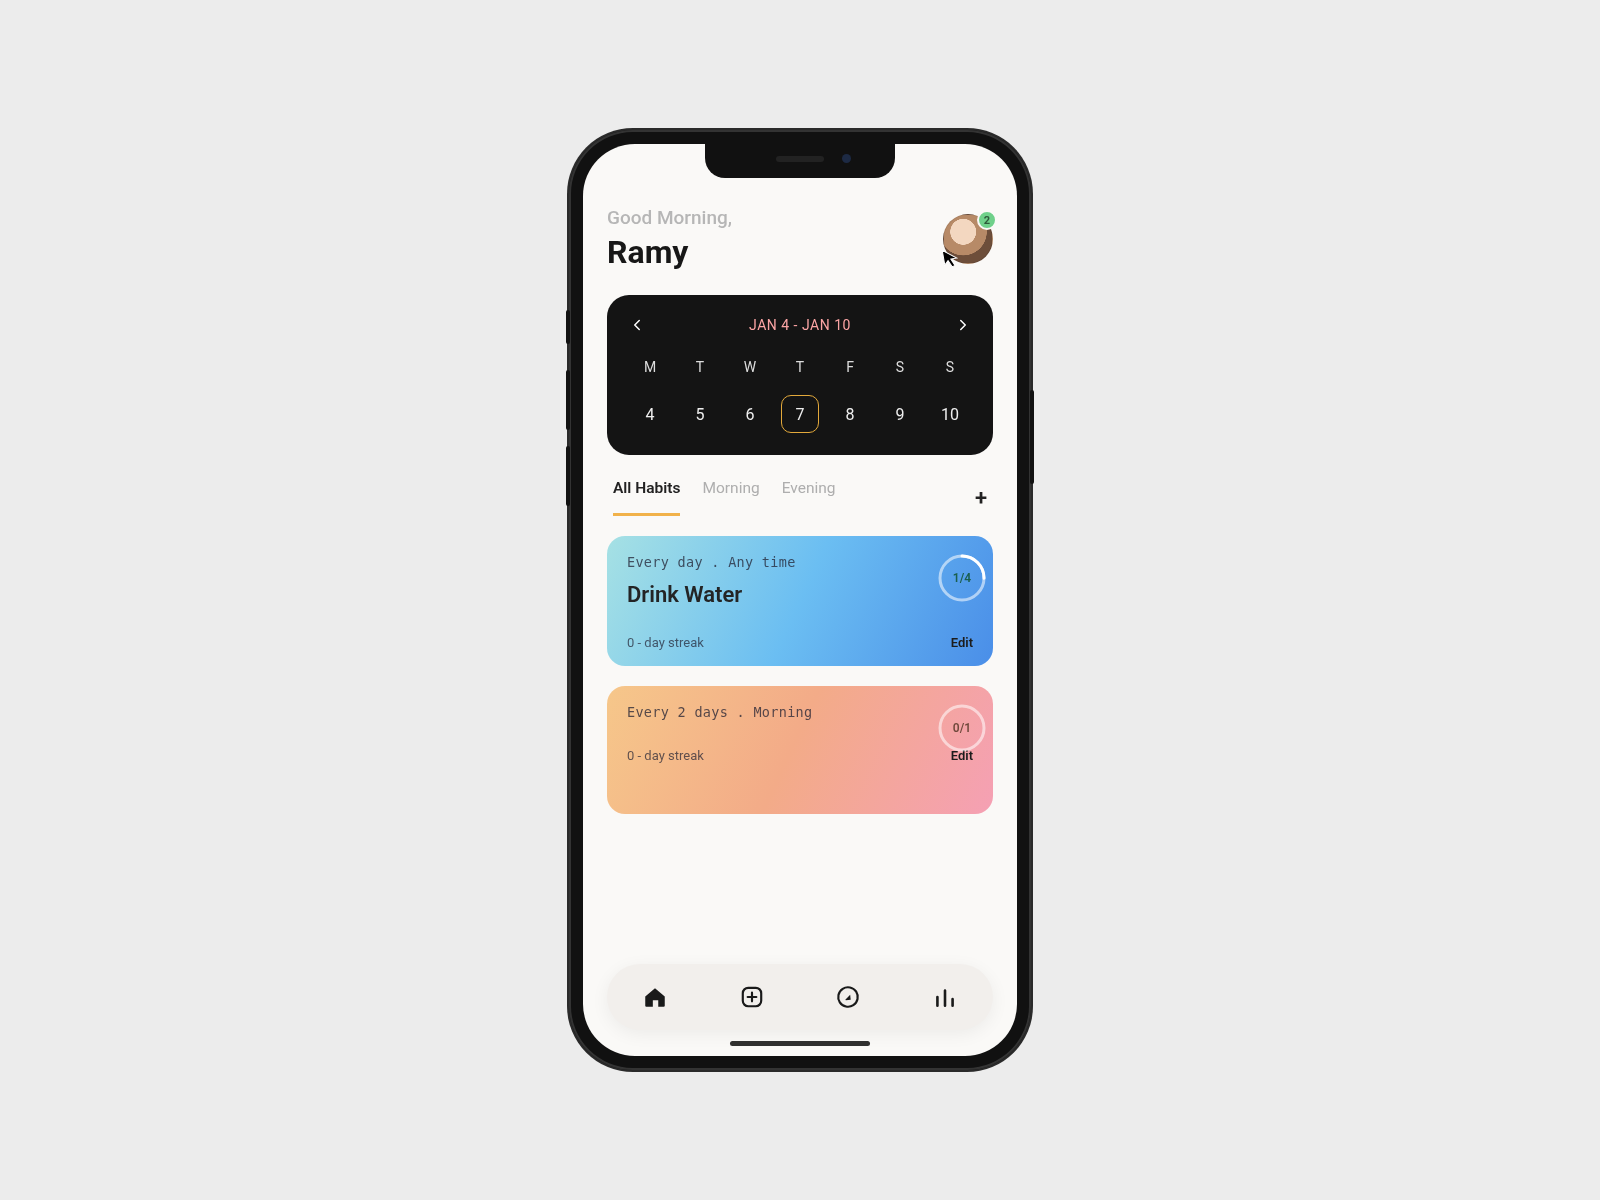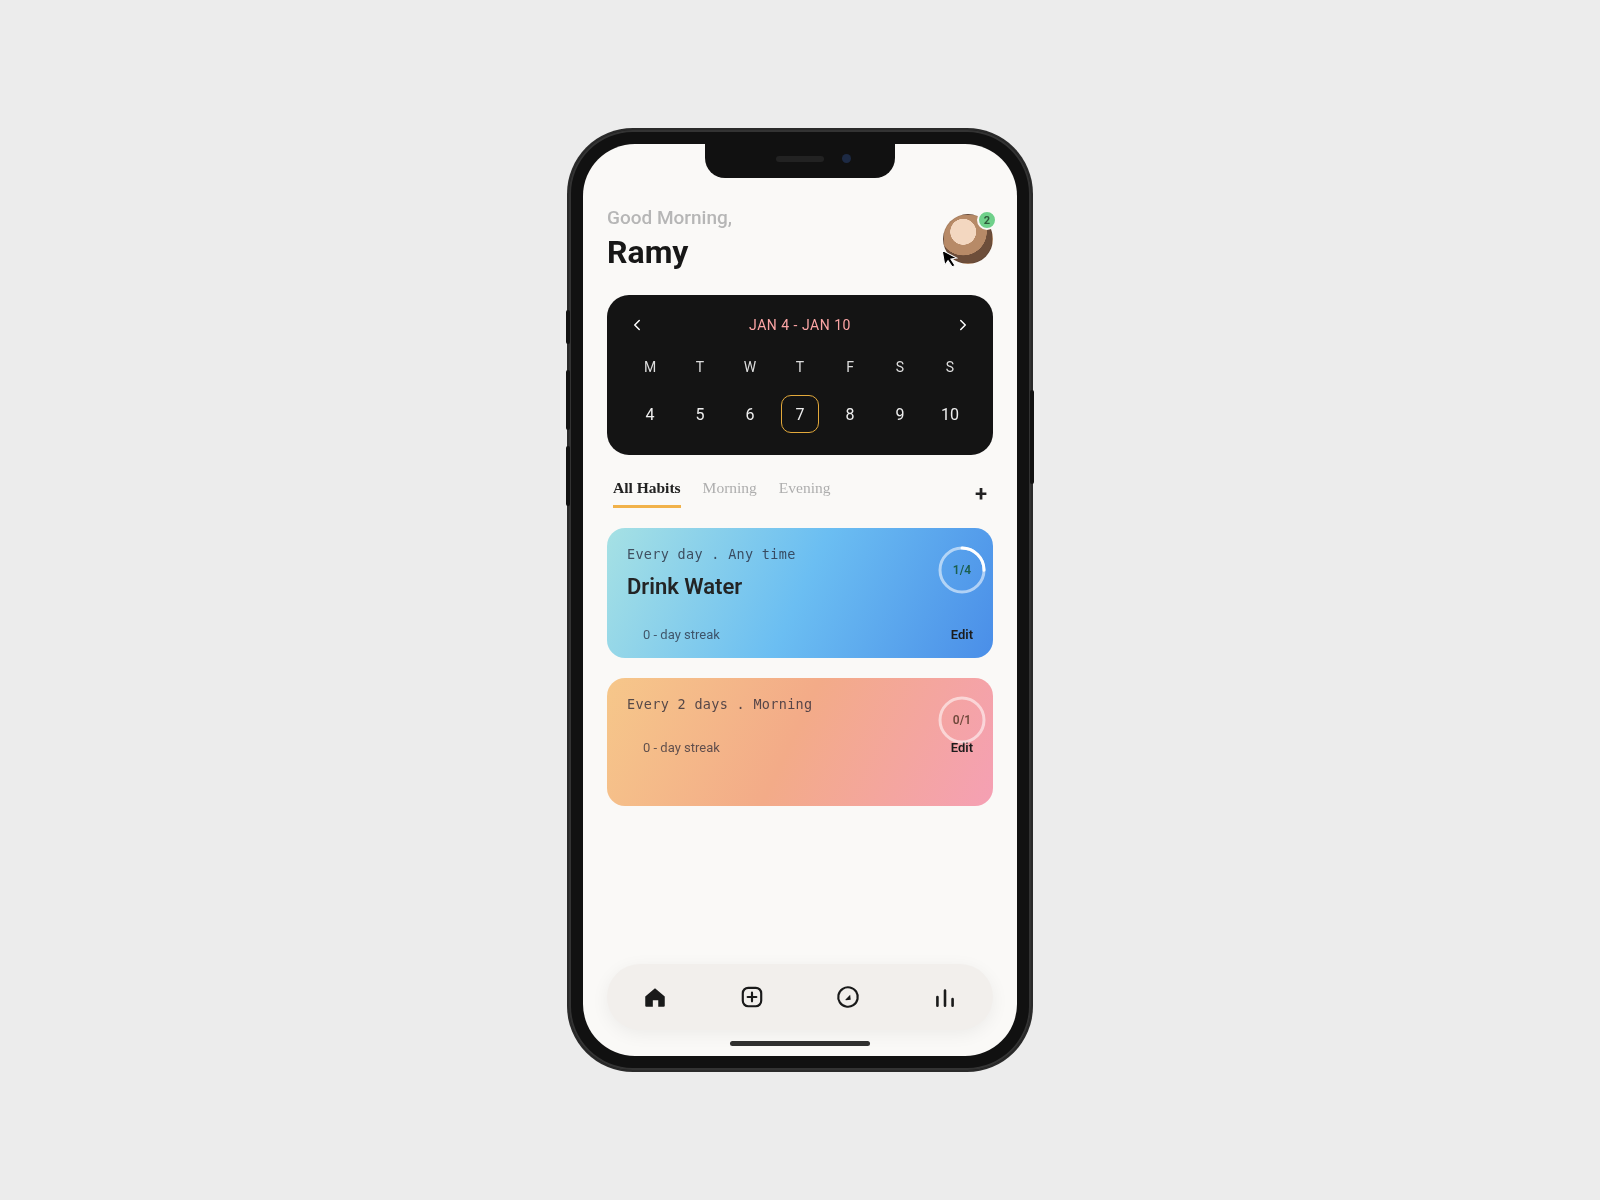--- a/index.html
+++ b/index.html
@@ -110,38 +110,38 @@
   .cal-day { font-size: 16px; color: #eee; height: 38px; display:flex; align-items:center; justify-content:center; }
   .cal-day.selected {
     border: 1.5px solid #e3a93b;
     border-radius: 10px;
     width: 38px; margin: 0 auto;
   }
 
   
   .tabs-row { display:flex; align-items:center; justify-content:space-between; margin-top: 24px; padding: 0 6px; }
   .tabs { display:flex; gap: 22px; }
-  .tab { font-size: 15.5px; color: #aeaeae; padding-bottom: 8px; cursor:pointer;font-family:Liberation Serif, serif; }
+  .tab { font-size: 15.5px; color: #aeaeae; padding-bottom: 16px; cursor:pointer; }
   .tab.active { color: #222; font-weight: 600; border-bottom: 3px solid #f1b24a; }
   .add-tab { font-size: 22px; font-weight: 600; color:#222; cursor:pointer; }
 
   
   .cards { margin-top: 20px; display:flex; flex-direction:column; gap: 20px; }
   .card {
     border-radius: 18px;
     padding: 18px 20px 16px;
     position: relative;
     min-height: 128px;
     color: #223;
   }
   .card-0 { background: linear-gradient(115deg, #a6e1e4 0%, #6bbef2 50%, #4a8ee8 100%); }
   .card-1 { background: linear-gradient(115deg, #f6c78a 0%, #f3ab88 48%, #f5a0b4 100%); }
   .card-meta { font-size: 13.5px; opacity: .75; font-family: ui-monospace, Menlo, monospace; letter-spacing: .3px; }
   .card-title { font-size: 22px; font-weight: 600; margin-top: 12px; color:#232425; }
-  .card-bottom { display:flex; justify-content:space-between; align-items:center; margin-top: 28px; font-size: 13px; margin-left: 16px; }
+  .card-bottom { display:flex; justify-content:space-between; align-items:center; margin-top: 28px; font-size: 13px; }
   .card-streak { opacity:.7; }
   .card-edit { font-weight: 600; cursor:pointer; color:#1c1c1c;padding-left:28px; }
   .progress-ring {
     position:absolute; top: 16px; right: 5px;
     width: 52px; height: 52px;
   }
   .progress-ring svg { width:52px; height:52px; transform: rotate(-90deg); }
   .progress-ring .track { fill:none; stroke: rgba(255,255,255,.55); stroke-width:3; }
   .progress-ring .bar { fill:none; stroke: #fff; stroke-width:3; stroke-linecap: round; }
   .progress-label {

